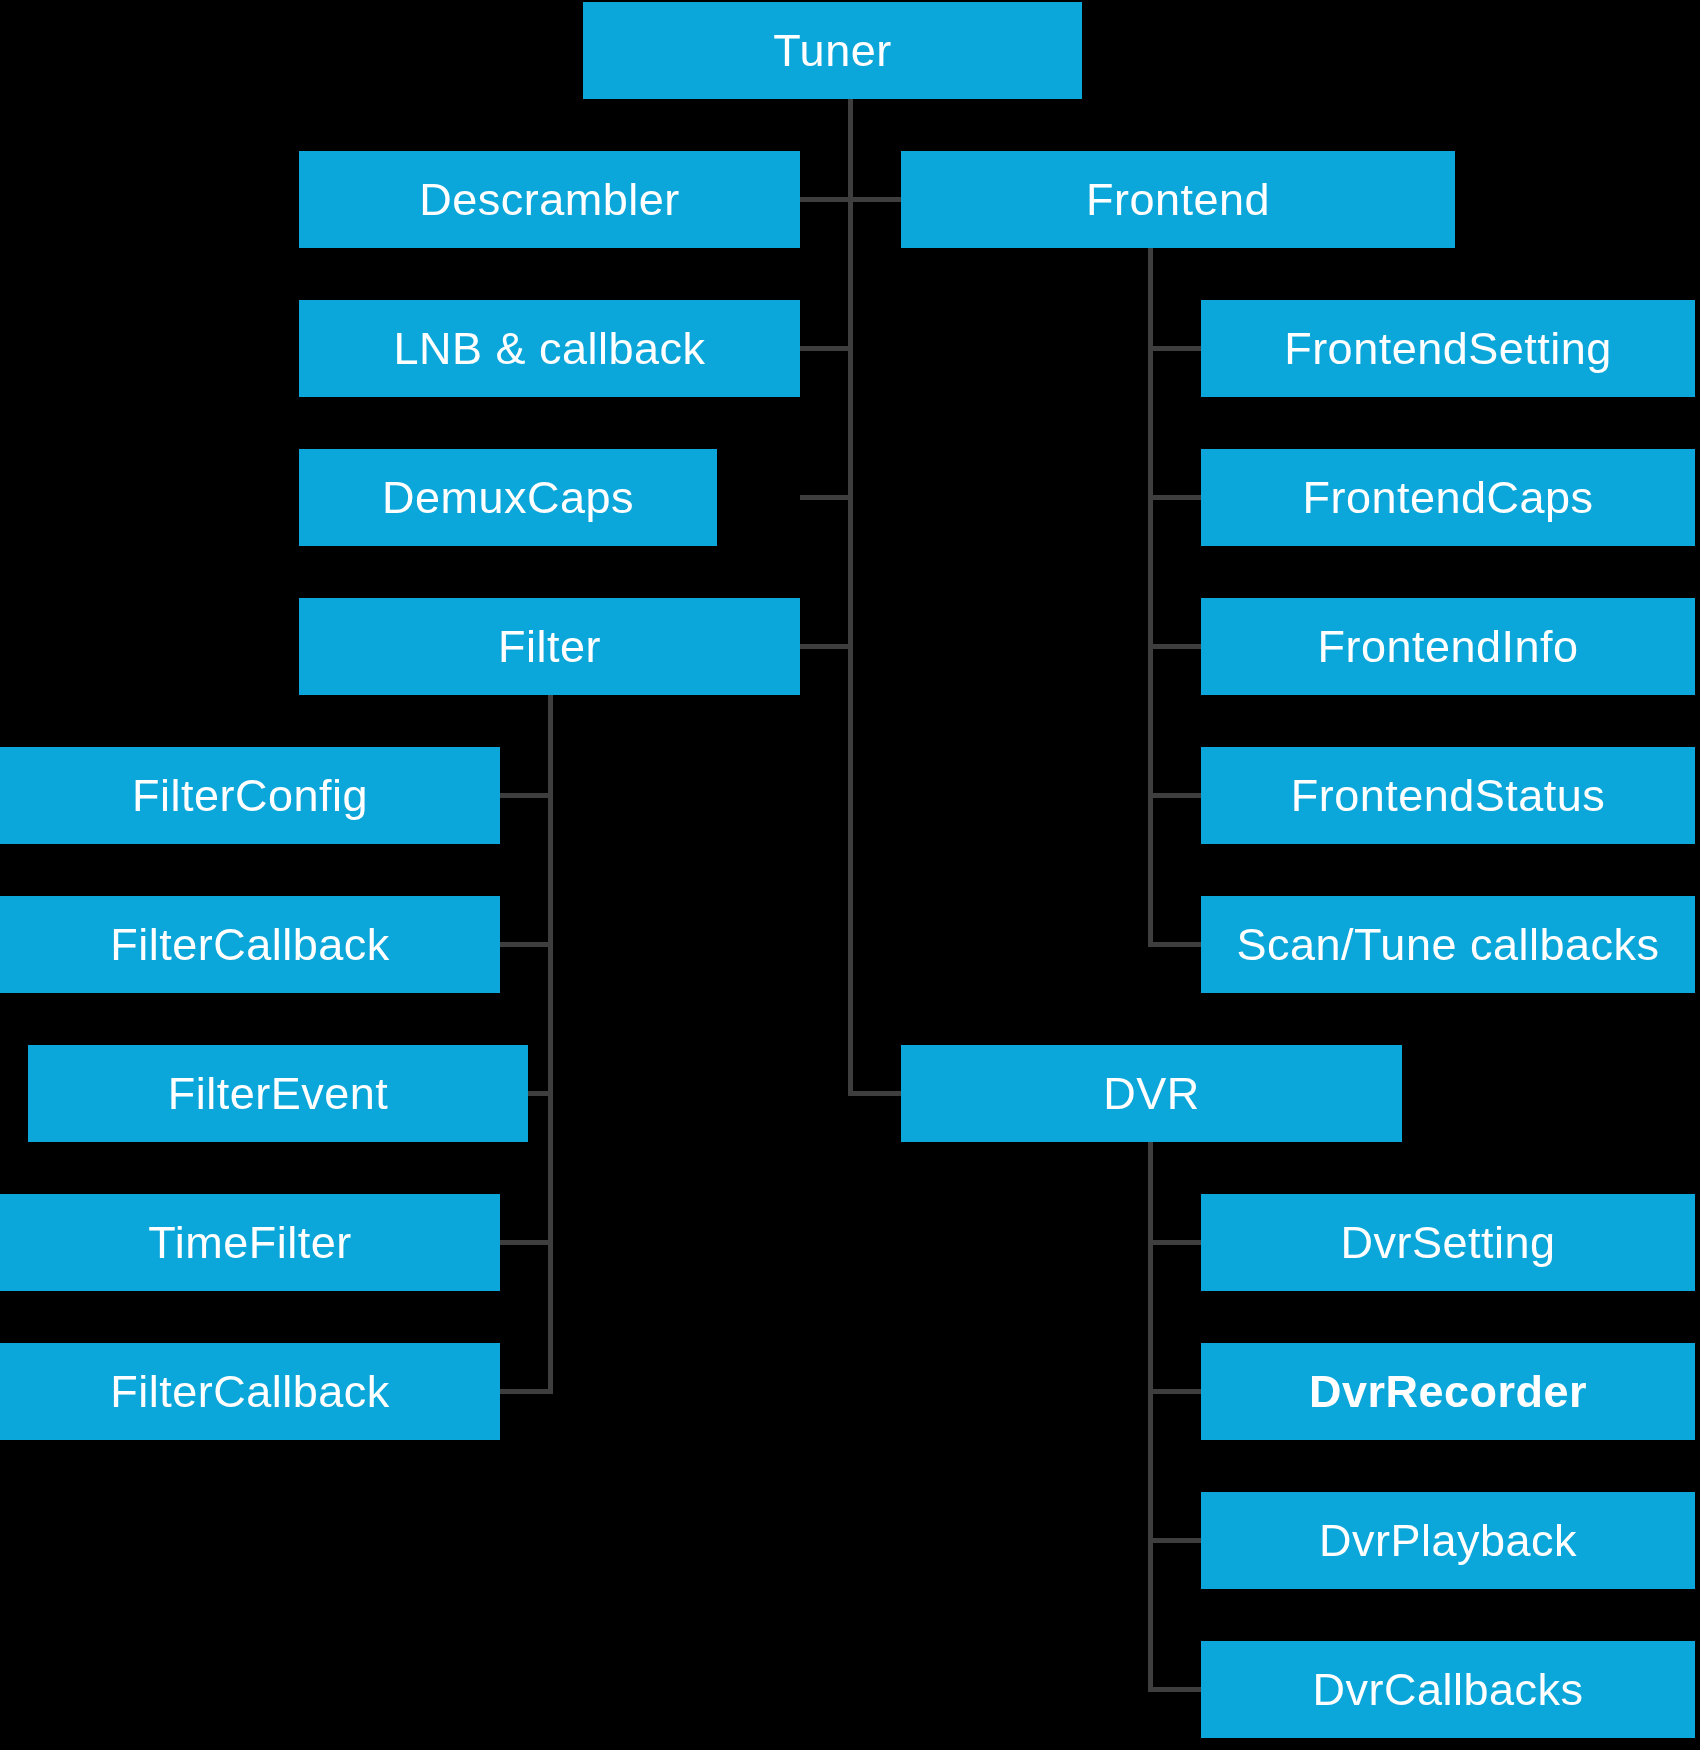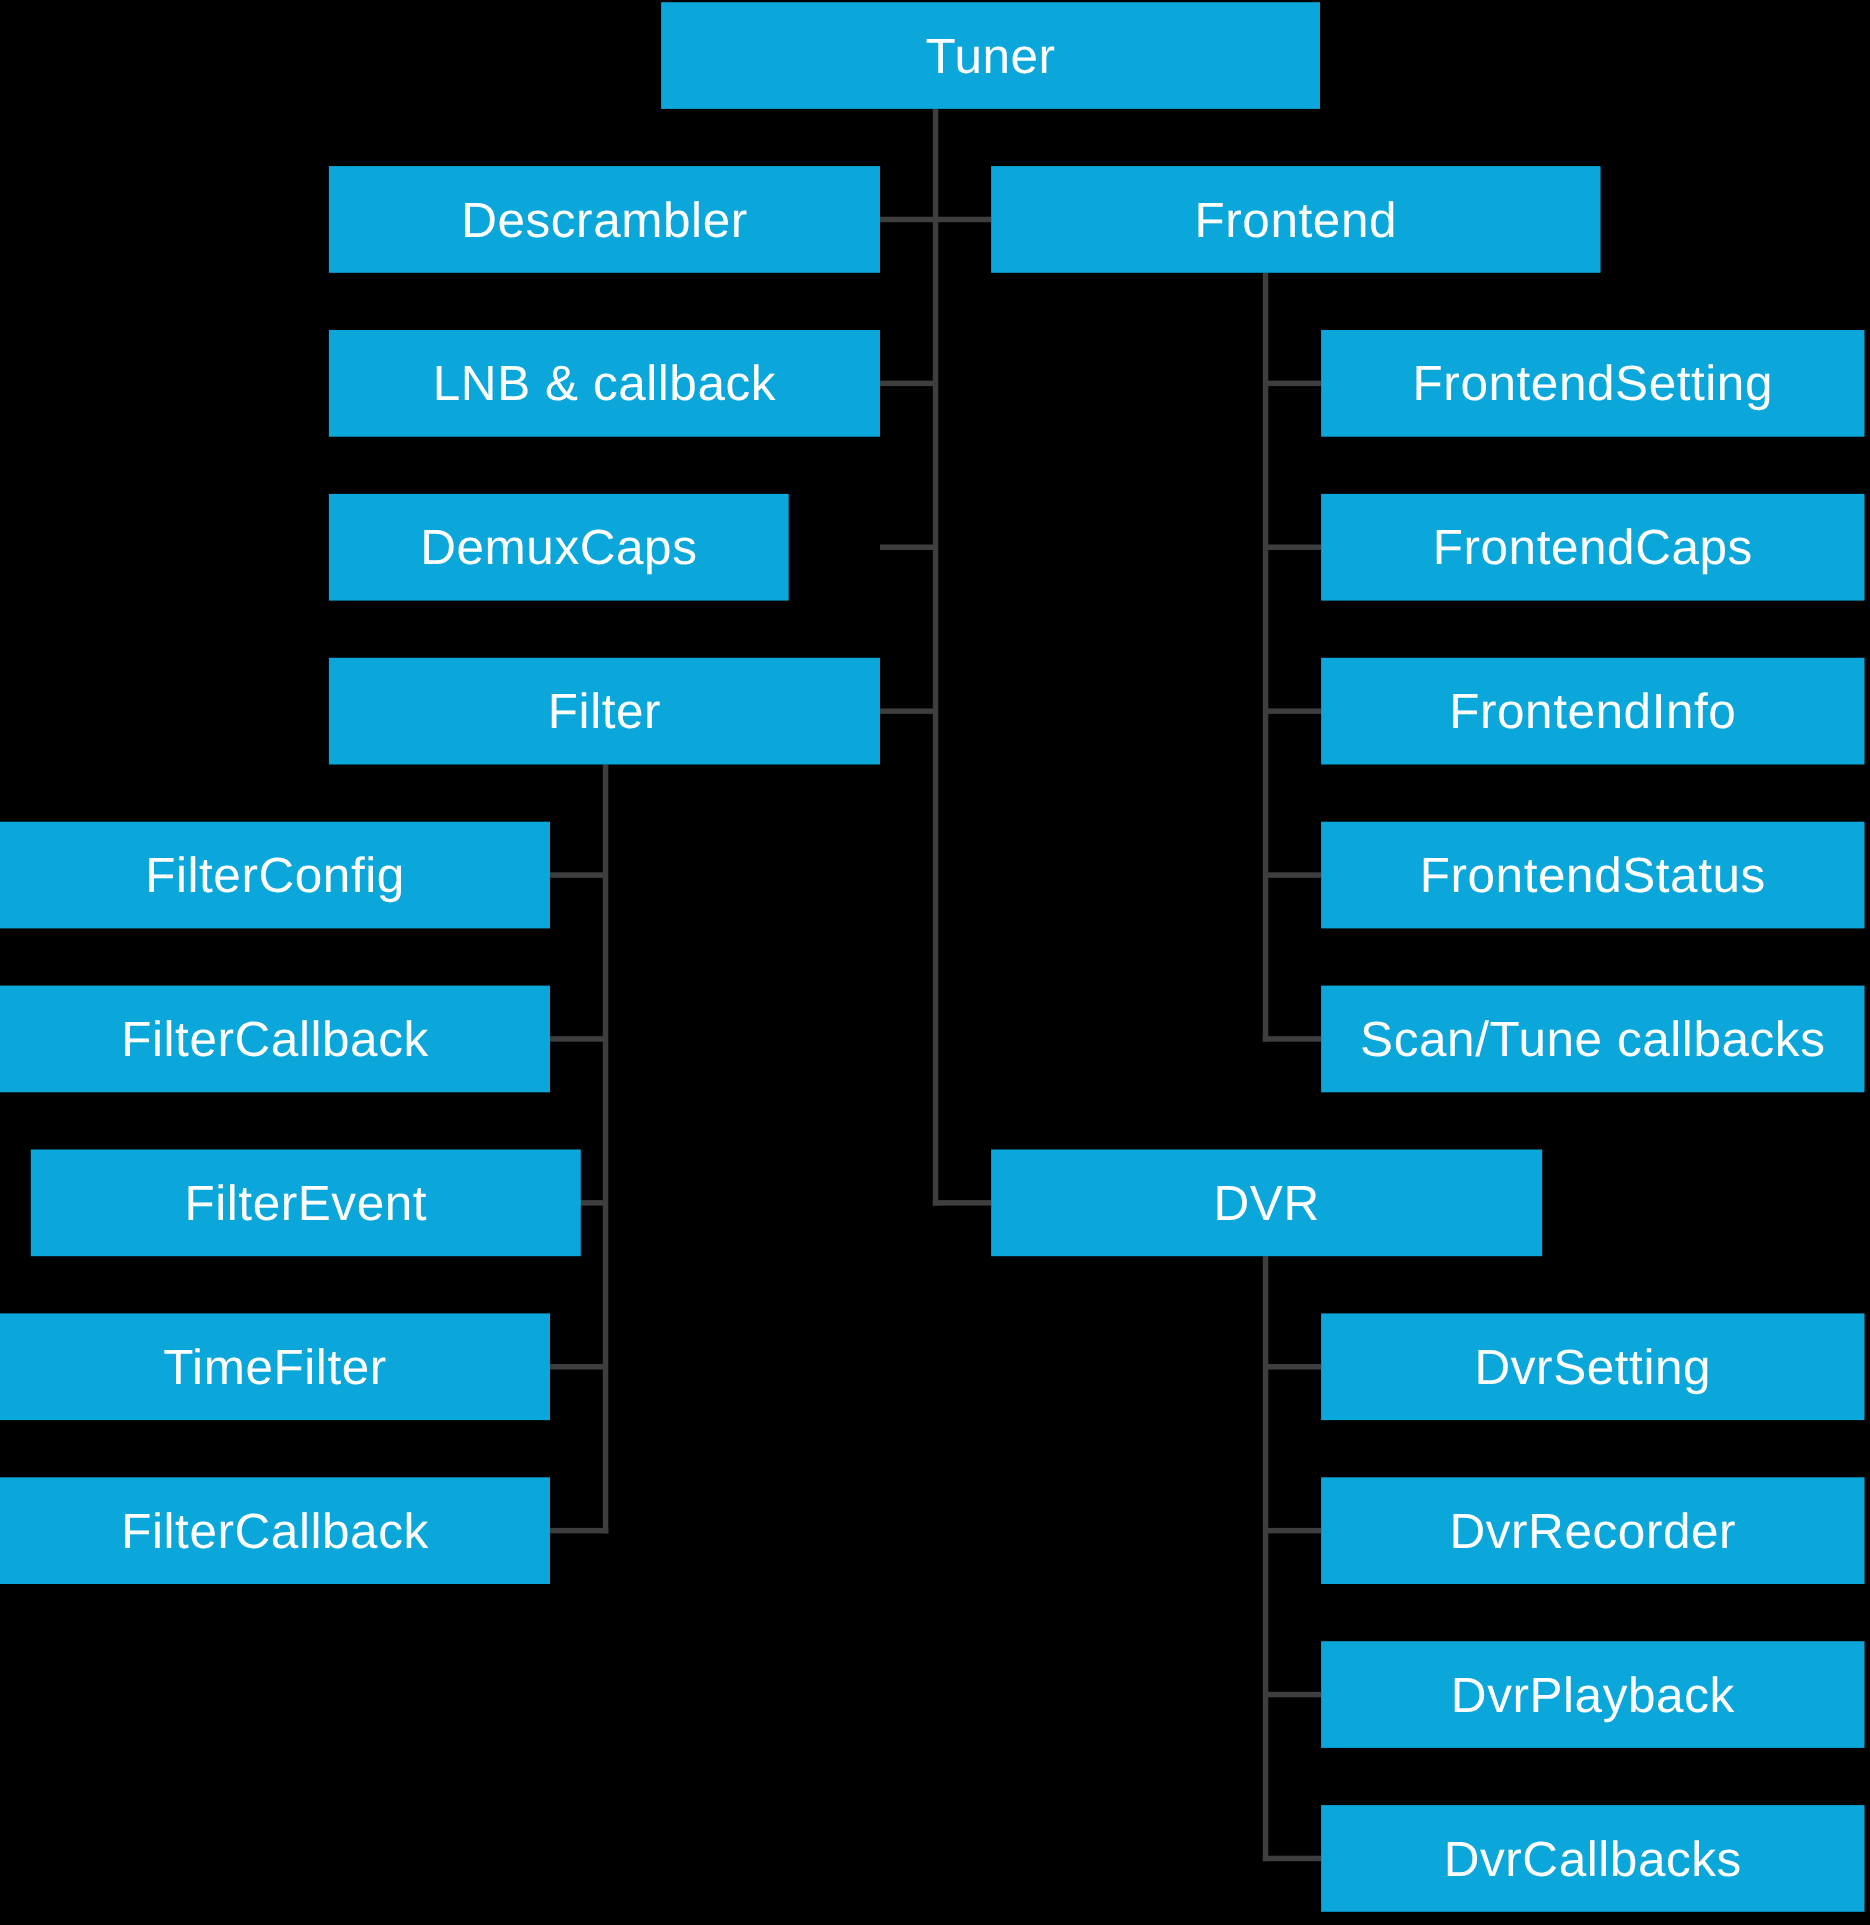--- a/index.html
+++ b/index.html
@@ -54,21 +54,21 @@
   <div class="line" style="left:500px;  top:1091px; width:50px;  height:5px;"></div>
   <div class="line" style="left:500px;  top:1240px; width:50px;  height:5px;"></div>
   <div class="line" style="left:500px; top:1389px; width:53px;  height:5px;"></div>
 
   <div class="line" style="left:1148px; top:1142px; width:5px;   height:550px;"></div>
   <div class="line" style="left:1151px; top:1240px; width:50px;  height:5px;"></div>
   <div class="line" style="left:1151px; top:1389px; width:50px;  height:5px;"></div>
   <div class="line" style="left:1151px; top:1538px; width:50px;  height:5px;"></div>
   <div class="line" style="left:1148px; top:1687px; width:53px;  height:5px;"></div>
 
-  <div class="box" style="left:601px;  top:2px;    width:599px;">Tuner</div>
+  <div class="box" style="left:583px;  top:2px;    width:499px;">Tuner</div>
 
   <div class="box" style="left:299px;  top:151px;  width:501px;">Descrambler</div>
   <div class="box" style="left:299px;  top:300px;  width:501px;">LNB &amp; callback</div>
   <div class="box" style="left:299px;  top:449px;  width:418px;text-align:right;">DemuxCaps</div>
   <div class="box" style="left:299px;  top:598px;  width:501px;">Filter</div>
 
   <div class="box" style="left:901px;  top:151px;  width:554px;">Frontend</div>
   <div class="box" style="left:1201px; top:300px;  width:494px;">FrontendSetting</div>
   <div class="box" style="left:1201px; top:449px;  width:494px;">FrontendCaps</div>
   <div class="box" style="left:1201px; top:598px;  width:494px;">FrontendInfo</div>
@@ -76,17 +76,17 @@
   <div class="box" style="left:1201px; top:896px; width:494px;">Scan/Tune callbacks</div>
 
   <div class="box" style="left:0px;    top:747px;  width:500px;">FilterConfig</div>
   <div class="box" style="left:0px;    top:896px;  width:500px;">FilterCallback</div>
   <div class="box" style="left:0px;    top:1045px; width:500px;margin-left:28px;">FilterEvent</div>
   <div class="box" style="left:0px;    top:1194px; width:500px;">TimeFilter</div>
   <div class="box" style="left:0px;    top:1343px; width:500px;">FilterCallback</div>
 
   <div class="box" style="left:901px;  top:1045px; width:501px;">DVR</div>
   <div class="box" style="left:1201px; top:1194px; width:494px;">DvrSetting</div>
-  <div class="box" style="left:1201px; top:1343px; width:494px;">DvrRecorder</div>
+  <div class="box" style="left:1201px; top:1343px; width:494px;font-weight:bold;">DvrRecorder</div>
   <div class="box" style="left:1201px; top:1492px; width:494px;">DvrPlayback</div>
   <div class="box" style="left:1201px; top:1641px; width:494px;">DvrCallbacks</div>
 
 </div>
 
 </body></html>

